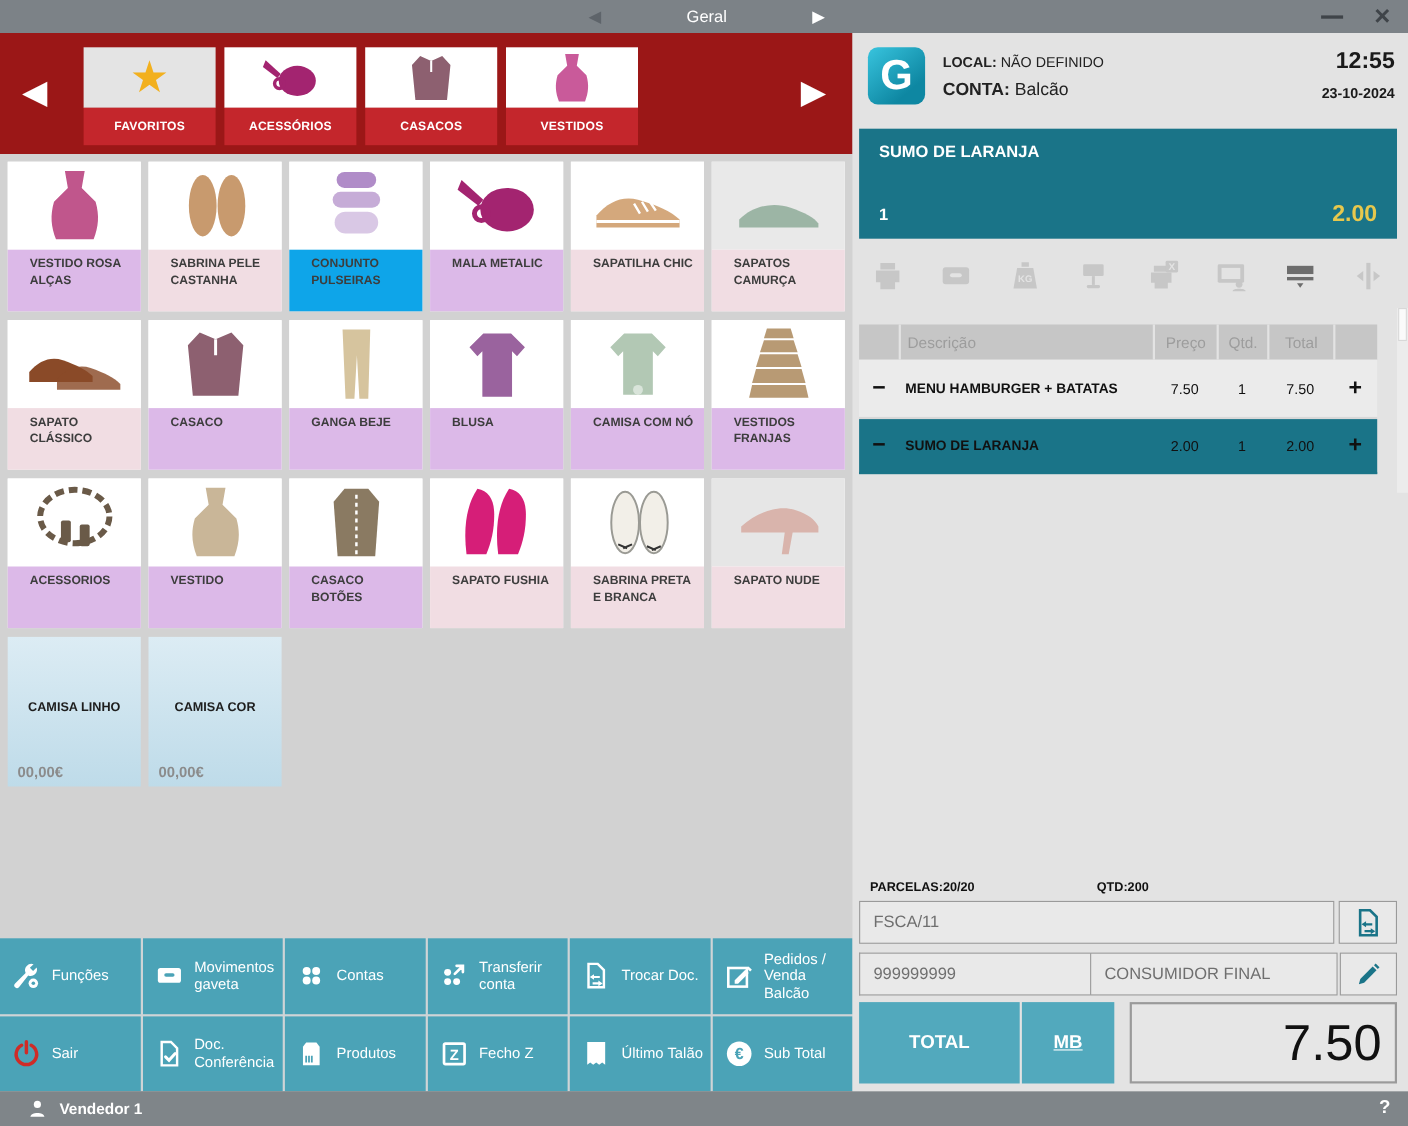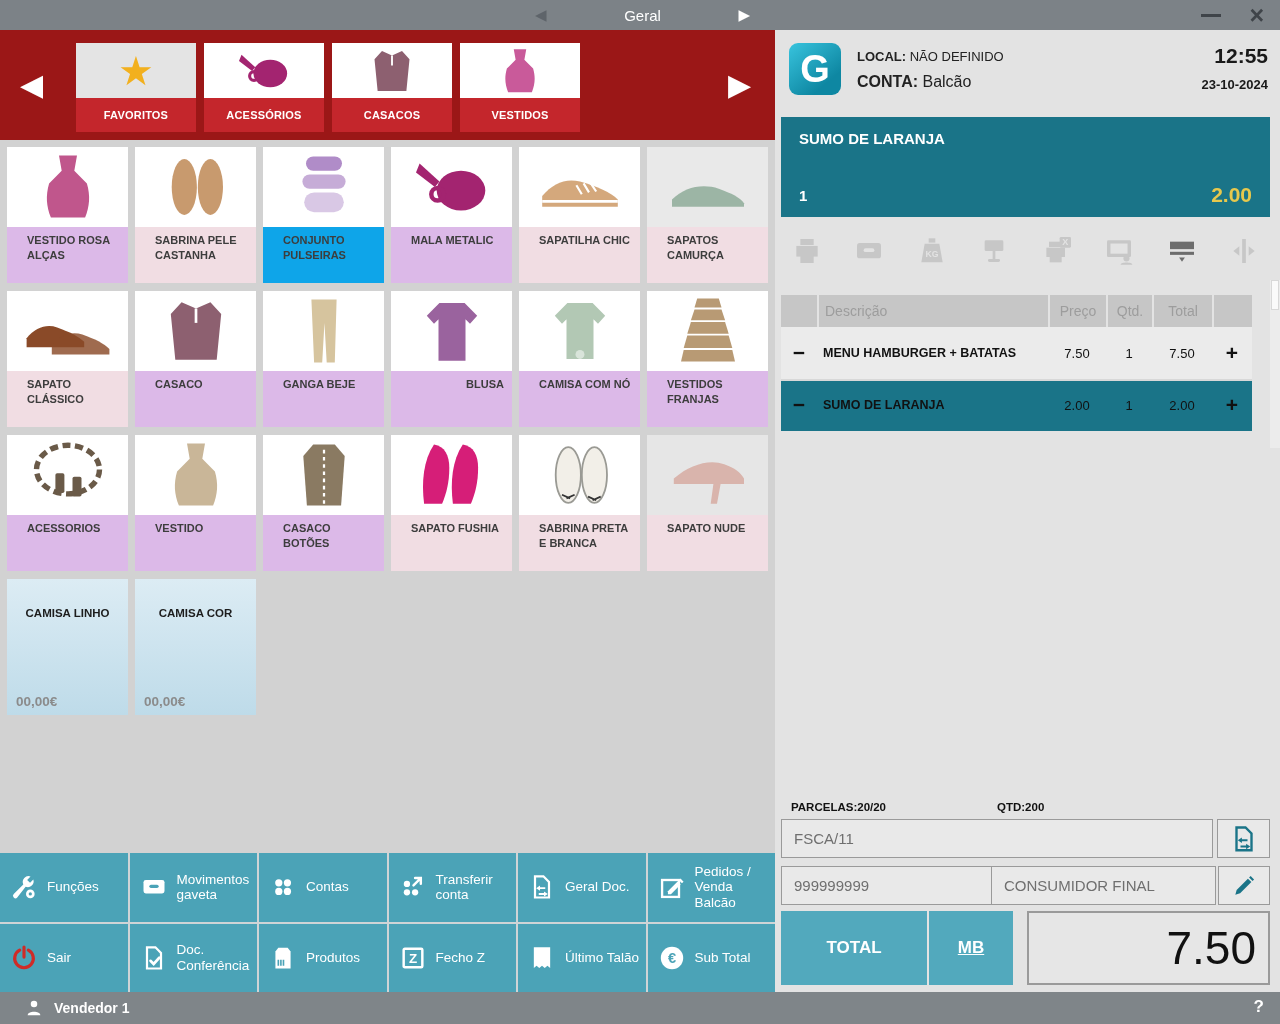--- a/index.html
+++ b/index.html
@@ -26,21 +26,21 @@
   .cat-img{height:55px;display:flex;align-items:center;justify-content:center;overflow:hidden;background:#fff;}
   .cat-label{height:34px;background:#c4262c;color:#fff;font-size:11px;font-weight:bold;display:flex;align-items:center;justify-content:center;letter-spacing:.2px;}
   .cat-star{font-size:40px;color:#f2b01e;line-height:1;}
 
   
   .grid{position:absolute;top:140px;left:0;width:775px;height:713px;padding:7px;box-sizing:border-box;display:grid;grid-template-columns:repeat(6,121px);grid-auto-rows:136px;gap:8px 7px;align-content:start;}
   .tile{background:#fff;display:flex;flex-direction:column;position:relative;cursor:pointer;}
   .tile-img{height:80px;display:flex;align-items:center;justify-content:center;overflow:hidden;background:#fff;}
   .tile-label{flex:1;font-size:11px;font-weight:bold;color:#3d3d3d;padding:6px 8px 0 20px;line-height:1.35;box-sizing:border-box;}
   .tile.price{background:linear-gradient(180deg,#dcecf4 0%,#bedbe9 100%);}
-  .tile.price .pname{margin-top:28px;text-align:center;font-size:11.5px;font-weight:bold;color:#1d1d1d;}
+  .tile.price .pname{margin-top:58px;text-align:center;font-size:11.5px;font-weight:bold;color:#1d1d1d;}
   .tile.price .pprice{position:absolute;left:9px;bottom:6px;color:#8b8b8b;font-weight:bold;font-size:13.5px;text-align:center;}
 
   
   .fnbar{position:absolute;top:853px;left:0;width:775px;height:139px;display:grid;grid-template-columns:repeat(6,1fr);grid-template-rows:1fr 1fr;gap:2px;background:#cfd4d6;}
   .fnbtn{background:#4ba3b7;color:#fff;display:flex;align-items:center;gap:9px;padding:0 4px 0 10px;font-size:13.5px;line-height:1.15;cursor:pointer;--hole:#4ba3b7;}
   .fnbtn svg{flex:none;}
   .fnicon{display:flex;align-items:center;}
 
   
   .statusbar{position:absolute;top:992px;left:0;width:1280px;height:32px;background:#7f8589;color:#fff;}
@@ -237,21 +237,21 @@
           </svg>
         </div>
         <div class="tile-label" style="background: rgb(220, 185, 232);">GANGA BEJE</div>
       </div>
       <div class="tile">
         <div class="tile-img" style="background: rgb(255, 255, 255);">
           <svg viewBox="0 0 100 80" width="92" height="72" fill="currentColor" style="color:#9a639e;--ibg:#ffffff">
             <path d="M36 9h28l14 14-8 9-5-5v46H35V27l-5 5-8-9z"></path>
           </svg>
         </div>
-        <div class="tile-label" style="background: rgb(220, 185, 232); text-align: right;">BLUSA</div>
+        <div class="tile-label" style="background: rgb(220, 185, 232);">BLUSA</div>
       </div>
       <div class="tile">
         <div class="tile-img" style="background: rgb(255, 255, 255);">
           <svg viewBox="0 0 100 80" width="92" height="72" fill="currentColor" style="color:#b2c8b4;--ibg:#ffffff">
             <path d="M36 9h28l14 14-8 9-5-5v44H35V27l-5 5-8-9z"></path>
             <circle cx="50" cy="66" r="5" fill="var(--ibg,#fff)" opacity=".5"></circle>
           </svg>
         </div>
         <div class="tile-label" style="background: rgb(220, 185, 232);">CAMISA COM NÓ</div>
       </div>
@@ -375,21 +375,21 @@
         <span>Transferir conta</span>
       </div>
       <div class="fnbtn">
         <span class="fnicon">
           <svg viewBox="0 0 24 24" width="28" height="28" fill="currentColor" style="font-family:inherit">
             <path d="M6 2.8h7.2L18 7.6V21H6z" fill="none" stroke="currentColor" stroke-width="1.9"></path>
             <path d="M10.3 10.8L7 13l3.3 2.2v-1.4h4.5v-1.6h-4.5z"></path>
             <path d="M13.7 20.2l3.3-2.2-3.3-2.2v1.4H9.2v1.6h4.5z"></path>
           </svg>
         </span>
-        <span>Geral Doc.</span>
+        <span>Trocar Doc.</span>
       </div>
       <div class="fnbtn">
         <span class="fnicon">
           <svg viewBox="0 0 24 24" width="28" height="28" fill="currentColor" style="font-family:inherit">
             <rect x="3.5" y="6" width="14.5" height="14.5" fill="none" stroke="currentColor" stroke-width="2"></rect>
             <path d="M8.5 15.6l8.3-8.3 2.6 2.6-8.3 8.3H8.5z"></path>
             <path d="M17.9 6.2l1.4-1.4 2.6 2.6-1.4 1.4z"></path>
           </svg>
         </span>
         <span>Pedidos / Venda Balcão</span>

